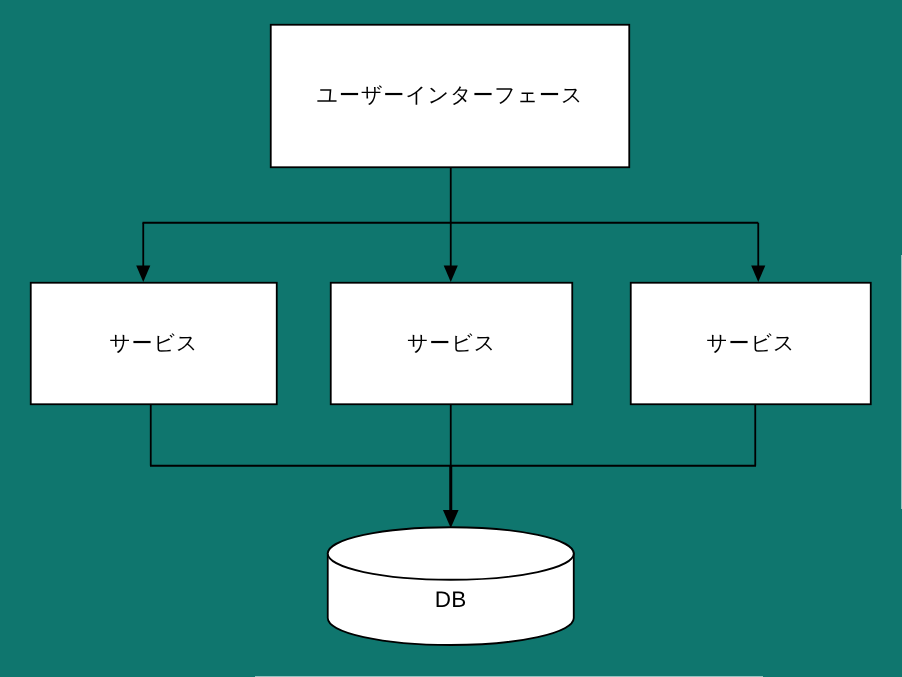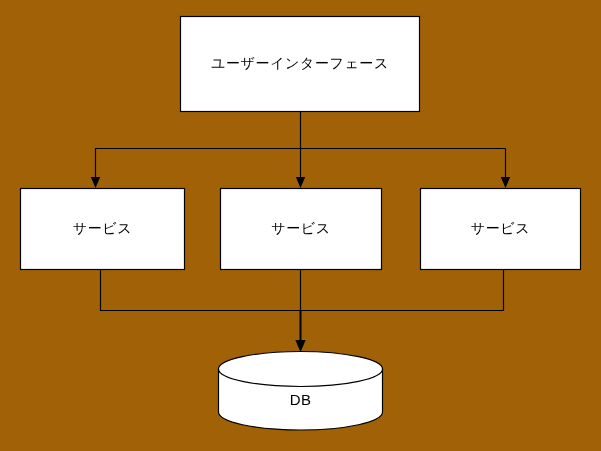--- a/index.html
+++ b/index.html
@@ -8,21 +8,21 @@
     padding: 0;
     background: #ffffff;
   }
   body {
     font-family: "Liberation Sans", "DejaVu Sans", sans-serif;
   }
   #canvas {
     position: relative;
     width: 601px;
     height: 451px;
-    background: #a16207;
+    background: #0f766e;
     overflow: hidden;
   }
   #diagram-svg {
     position: absolute;
     left: 0;
     top: 0;
     width: 601px;
     height: 451px;
   }
   .node-rect {

